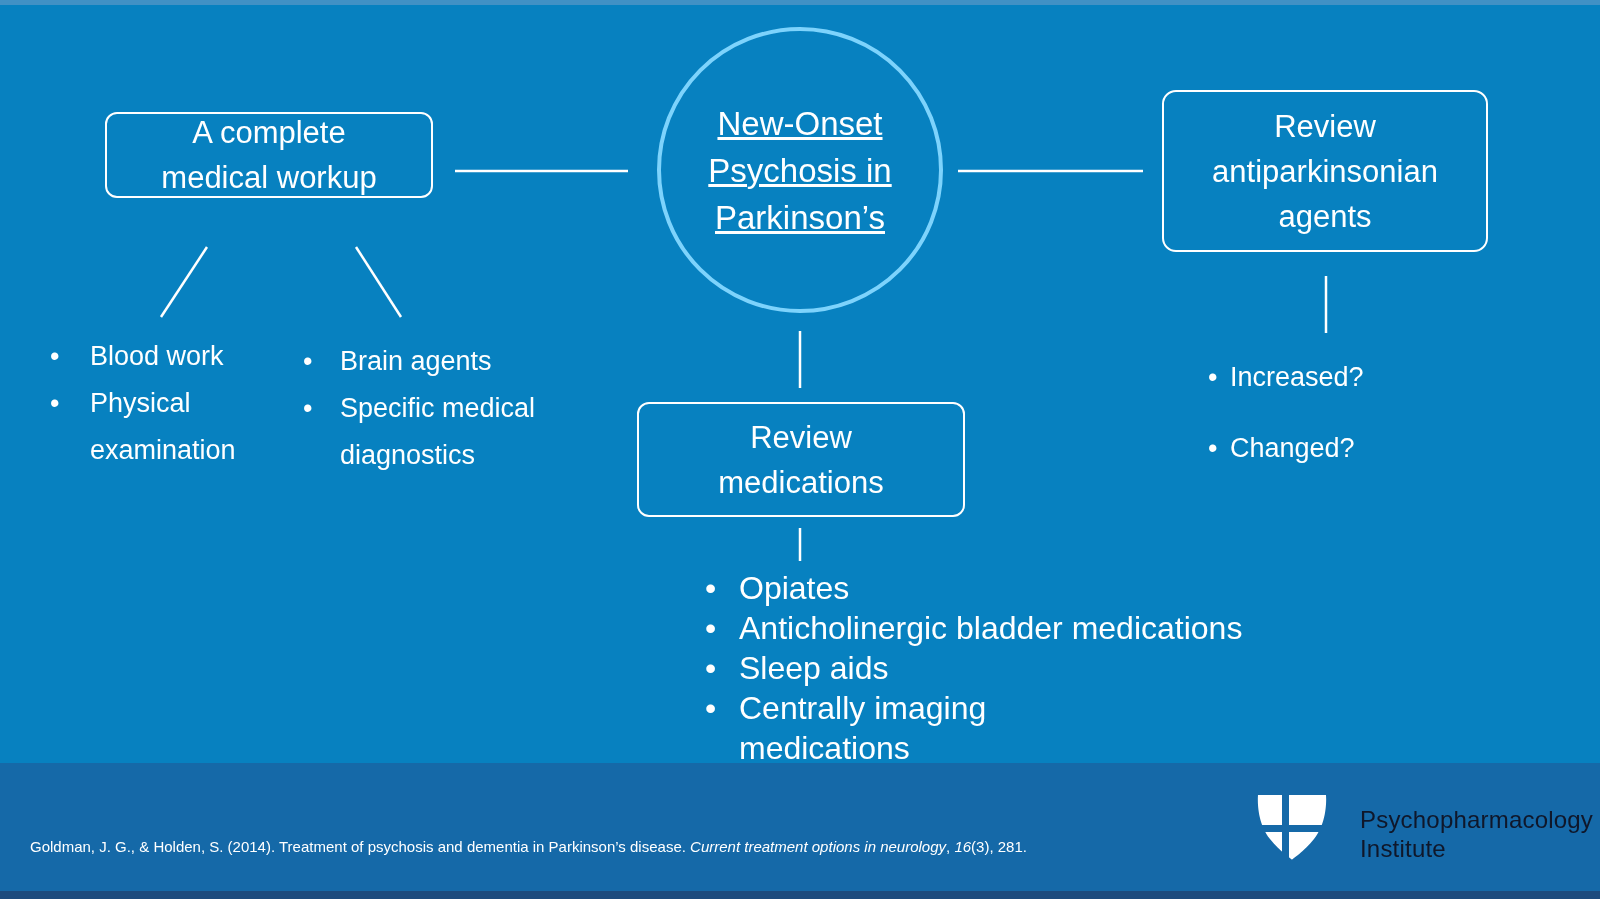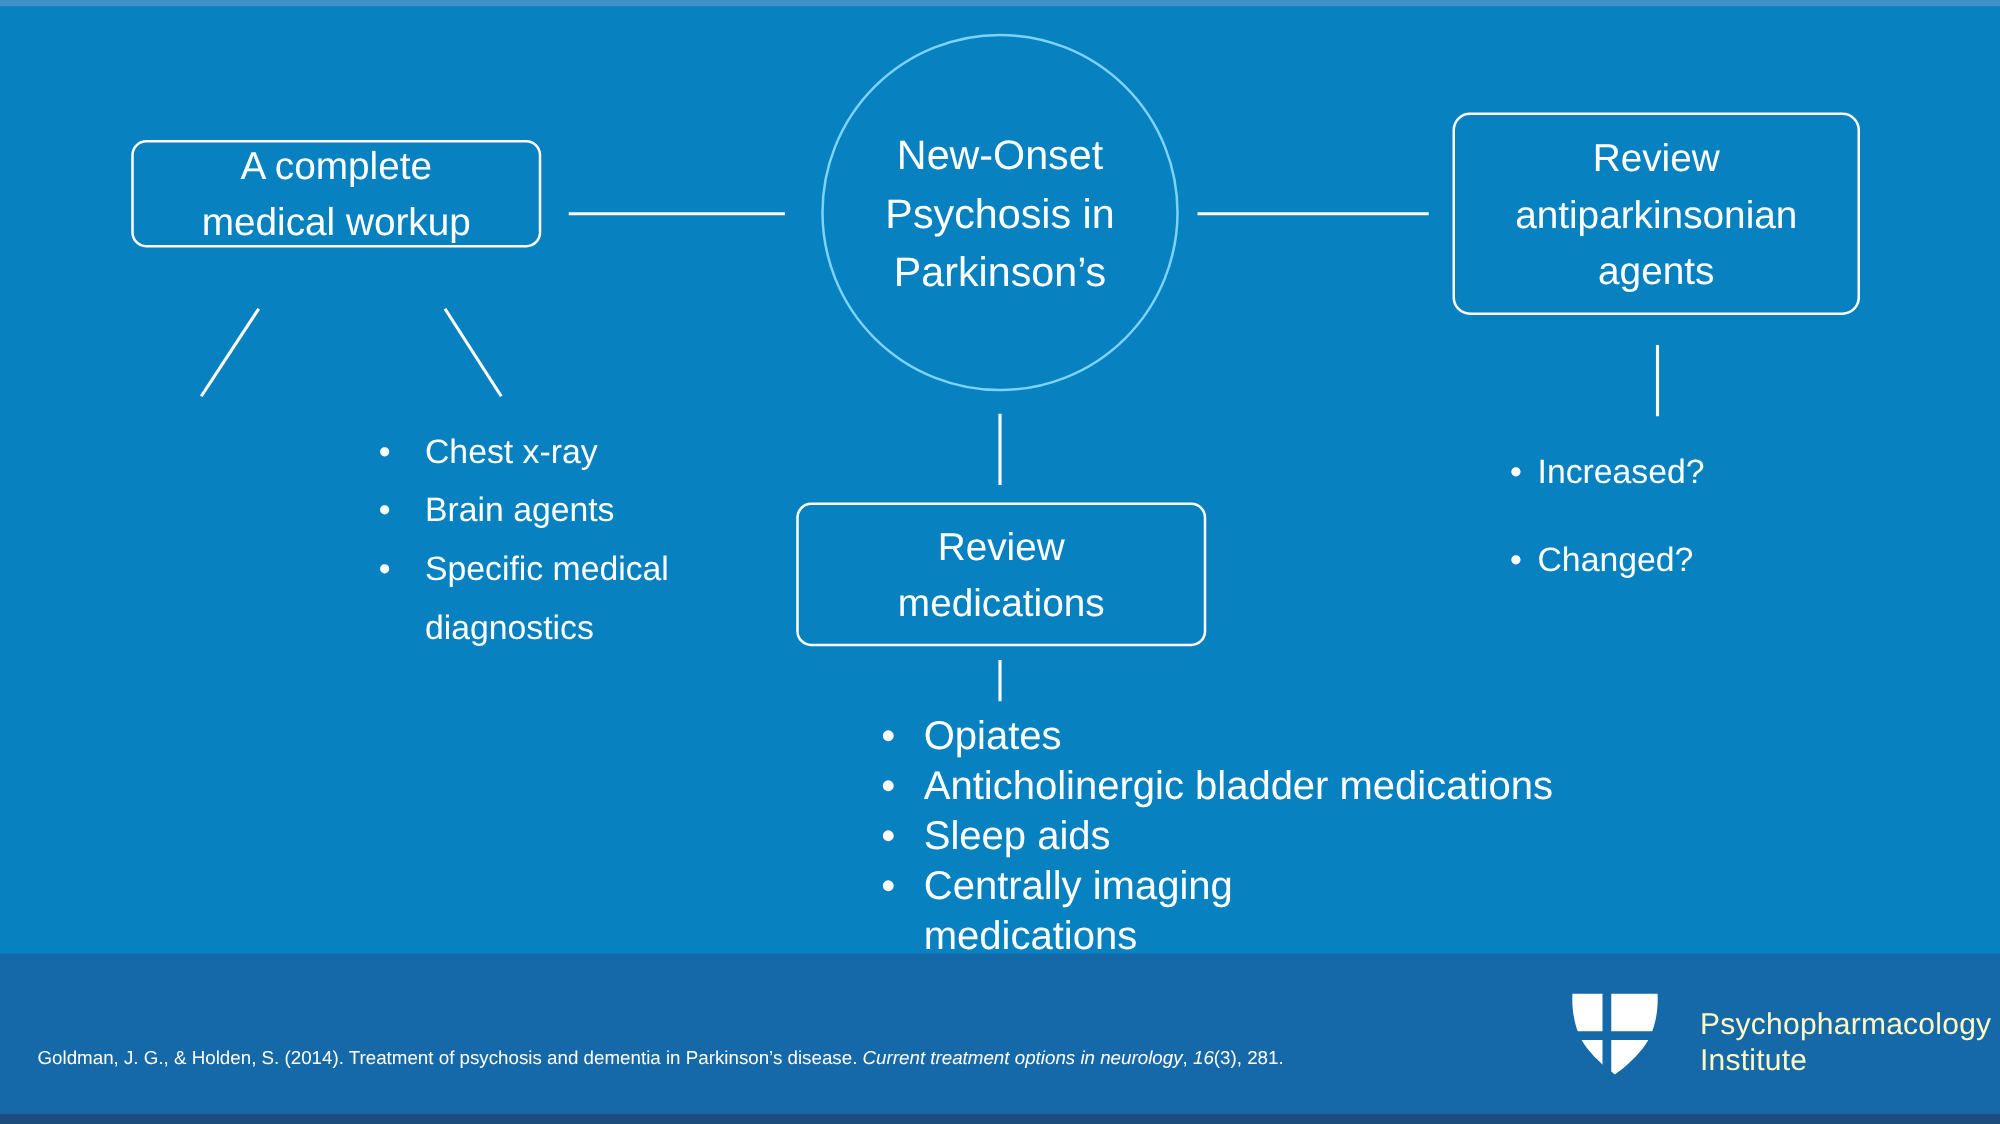--- a/index.html
+++ b/index.html
@@ -15,22 +15,22 @@
 
   .node{
     position:absolute;border:2px solid #ffffff;border-radius:12px;
     display:flex;flex-direction:column;align-items:center;justify-content:center;
     text-align:center;box-sizing:border-box;
   }
   .node .ln{font-size:31px;line-height:45px;font-weight:400;}
 
   .circle{
     position:absolute;left:657px;top:27px;width:286px;height:286px;
-    border:2px solid #7dd3fc;border-radius:50%;box-sizing:border-box;
-    display:flex;flex-direction:column;align-items:center;justify-content:center;text-align:center;
+    border:4px solid #7dd3fc;border-radius:50%;box-sizing:border-box;
+    display:flex;flex-direction:column;align-items:center;justify-content:center;text-align:center;text-decoration:underline;
   }
   .circle .ln{font-size:33px;line-height:47px;}
 
   #box-workup{left:105px;top:112px;width:328px;height:86px;}
   #box-agents{left:1162px;top:90px;width:326px;height:162px;border-radius:14px;}
   #box-medications{left:637px;top:402px;width:328px;height:115px;}
 
   .blist{position:absolute;list-style:none;margin:0;padding:0;font-size:27px;}
   .blist li{position:relative;white-space:pre-line;}
   .blist li::before{content:"\2022";position:absolute;left:0;top:0;}
@@ -47,21 +47,21 @@
   .connectors{position:absolute;left:0;top:0;pointer-events:none;}
 
   .citation{
     position:absolute;left:30px;top:837px;font-size:15px;line-height:19px;
     color:#ffffff;white-space:nowrap;
   }
   .citation .it{font-style:italic;}
 
   .logo{position:absolute;left:1253px;top:793px;display:flex;align-items:flex-start;}
   .logo-shield{width:78px;height:70px;}
-  .logo-text{margin-left:29px;margin-top:12px;font-size:24px;line-height:29px;color:#fef9c3;font-weight:400;letter-spacing:.2px;}
+  .logo-text{margin-left:29px;margin-top:12px;font-size:24px;line-height:29px;color:#0f172a;font-weight:400;letter-spacing:.2px;}
 </style>
 </head>
 <body>
 
 <div id="canvas">
 
   <div class="top-strip"></div>
   <div class="footer-band"></div>
   <div class="bottom-strip"></div>
 
@@ -90,23 +90,27 @@
     <div class="ln">Review</div>
     <div class="ln">antiparkinsonian</div>
     <div class="ln">agents</div>
   </div>
 
   <div class="node" id="box-medications">
     <div class="ln">Review</div>
     <div class="ln">medications</div>
   </div>
 
+  <ul class="blist" id="list-workup-1">
+    <li>Blood work</li>
+    <li>Physical
+examination</li>
+  </ul>
 
   <ul class="blist" id="list-workup-2">
-    <li>Chest x-ray</li>
     <li>Brain agents</li>
     <li>Specific medical
 diagnostics</li>
   </ul>
 
   <ul class="blist" id="list-agents">
     <li>Increased?</li>
     <li>Changed?</li>
   </ul>
 

